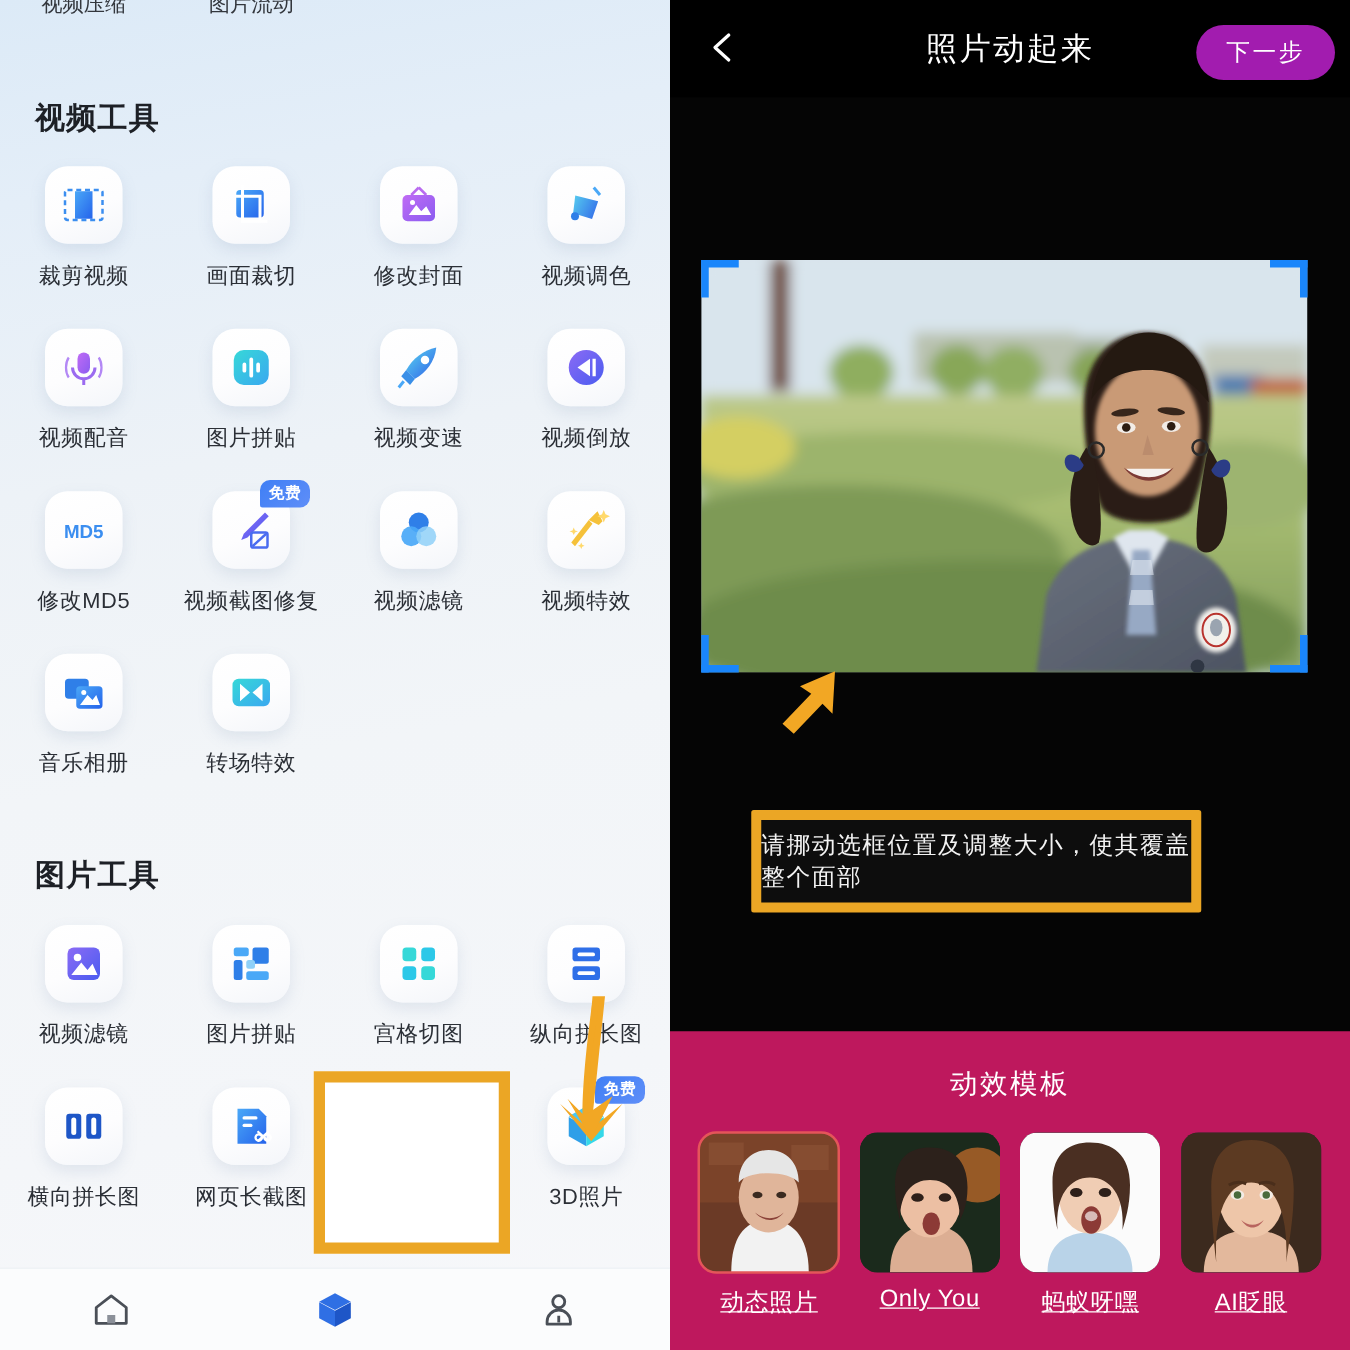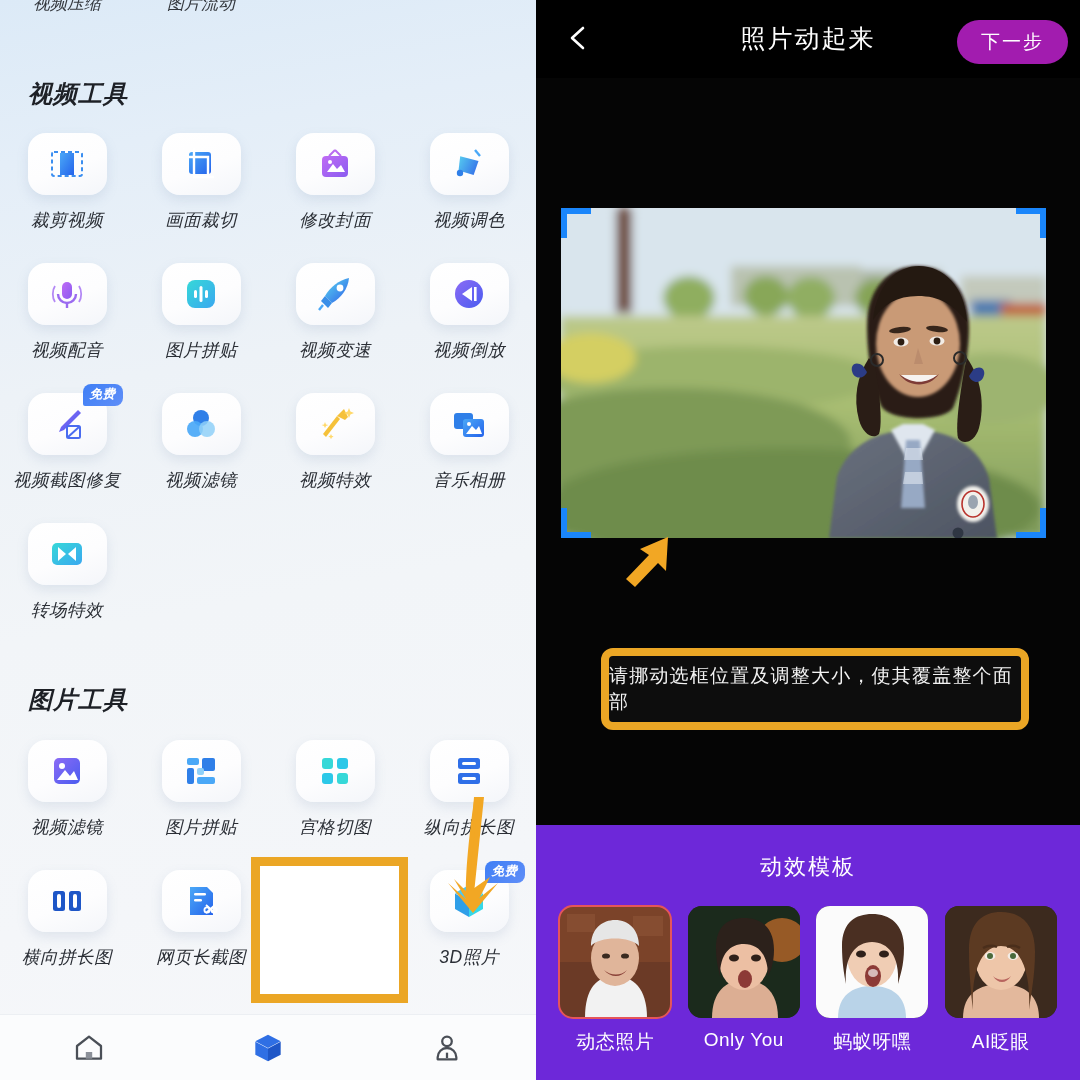--- a/index.html
+++ b/index.html
@@ -9,21 +9,20 @@
     overflow: hidden; background: #000;
   }
   .screen { position: relative; width: 1080px; height: 1080px; display: flex; }
 
   
   .left-panel {
     position: relative;
     width: 536px; height: 1080px;
     background: linear-gradient(170deg, #dceaf7 0%, #e4eef8 14%, #edf2f7 34%, #f2f5f8 55%, #f4f6f9 80%, #f7f8fa 100%);
     overflow: hidden;
-    font-style: italic;
   }
   .left-scroll { position: absolute; inset: 0 0 66px 0; overflow: hidden; }
 
   .clip-row {
     position: absolute; top: -34px; left: 0; right: 0;
     height: 48px; display: flex;
   }
   .clip-row .cell { width: 25%; text-align: center; font-size: 17px; color: #33373d; padding-top: 26px; }
 
   .section-title {
@@ -37,21 +36,21 @@
   #videoGrid { top: 133px; }
   #imageGrid { top: 740px; }
 
   .tool {
     width: 25%; height: 130px;
     display: flex; flex-direction: column; align-items: center;
     position: relative;
     text-align: right;
   }
   .tool-icon {
-    width: 79px; height: 62px; border-radius: 18px;
+    width: 62px; height: 62px; border-radius: 18px;
     background: linear-gradient(160deg,#ffffff 0%,#fdfdfe 55%,#f4f6fa 100%);
     box-shadow: 0 5px 12px rgba(120,140,175,0.17);
     display: flex; align-items: center; justify-content: center;
     position: relative;
   }
   .tool-label {
     margin-top: 13px; font-size: 17.5px; color: #2b2f36; letter-spacing: .5px;
     white-space: nowrap;
   }
   .free-badge {
@@ -114,43 +113,43 @@
   .crop-frame { position: absolute; left: 25px; top: 130px; width: 485px; height: 330px; z-index: 3; }
   .corner { position: absolute; width: 30px; height: 30px; border: 6px solid #1a86fb; }
   .c-tl { left: 0; top: 0; border-right: none; border-bottom: none; }
   .c-tr { right: 0; top: 0; border-left: none; border-bottom: none; }
   .c-bl { left: 0; bottom: 0; border-right: none; border-top: none; }
   .c-br { right: 0; bottom: 0; border-left: none; border-top: none; }
 
   .arrow-up { position: absolute; left: 80px; top: 455px; z-index: 4; }
 
   .hint-box {
-    position: absolute; left: 65px; top: 570px; width: 428px; height: 82px;
+    position: absolute; left: 65px; top: 570px; width: 360px; height: 82px;
     border: 8px solid #eba625; background: #0d0d0d;
     display: flex; align-items: center; justify-content: center; z-index: 4;
-    border-radius: 12px;
+    border-radius: 2px;
   }
   .hint-text { color: #f3f3f3; font-size: 19px; letter-spacing: 1.2px; }
 
   .templates {
     position: absolute; bottom: 0; left: 0; right: 0; height: 255px;
-    background: #6d28d9;
+    background: #be185d;
   }
   .tpl-title {
     text-align: center; color: #fff; font-size: 22px; letter-spacing: 2px;
     padding-top: 27px;
   }
   .tpl-row { display: flex; margin-top: 24px; padding: 0 18px; gap: 6px; }
   .tpl-item { flex: 1; display: flex; flex-direction: column; align-items: center; }
   .tpl-thumb {
     width: 112px; height: 112px; border-radius: 14px; overflow: hidden;
     position: relative; background: #2a2a2a;
   }
   .tpl-thumb.selected { outline: 2px solid #e5555a; outline-offset: -1px; }
-  .tpl-label { margin-top: 11px; font-size: 19px; color: #fff; letter-spacing: .5px; white-space: nowrap; }
+  .tpl-label { margin-top: 11px; font-size: 19px; color: #fff; letter-spacing: .5px; white-space: nowrap; text-decoration: underline; }
 
   svg { display: block; }
 </style>
 </head>
 <body>
 
 <div class="screen">
 
   <div class="left-panel">
     <div class="left-scroll">
@@ -416,20 +415,28 @@
                     <stop offset="0%" stop-color="#8b6bf5"></stop>
                     <stop offset="100%" stop-color="#4a5cf0"></stop>
                   </linearGradient>
   </defs>
                 <circle cx="20" cy="20" r="14" fill="url(#g5)"></circle>
                 <path d="M23 13 L13 20 L23 27 Z" fill="#fff"></path>
                 <rect x="25" y="13" width="2.6" height="14" fill="#fff"></rect>
               </svg>
             </div>
             <div class="tool-label">视频倒放</div>
+          </div>
+          <div class="tool">
+            <div class="tool-icon">
+              <svg width="40" height="40" viewBox="0 0 40 40">
+                <text x="20" y="26" text-anchor="middle" font-family="Liberation Sans, sans-serif" font-size="15" font-weight="700" fill="#3b8ef0">MD5</text>
+              </svg>
+            </div>
+            <div class="tool-label">修改MD5</div>
           </div>
           <div class="tool">
             <div class="tool-icon">
               <svg width="40" height="40" viewBox="0 0 40 40">
                 <defs>
     <linearGradient id="g1" x1="0" y1="0" x2="1" y2="1">
                     <stop offset="0%" stop-color="#4aa8f7"></stop>
                     <stop offset="100%" stop-color="#2563eb"></stop>
                   </linearGradient>
     <linearGradient id="g2" x1="0" y1="0" x2="1" y2="1">

